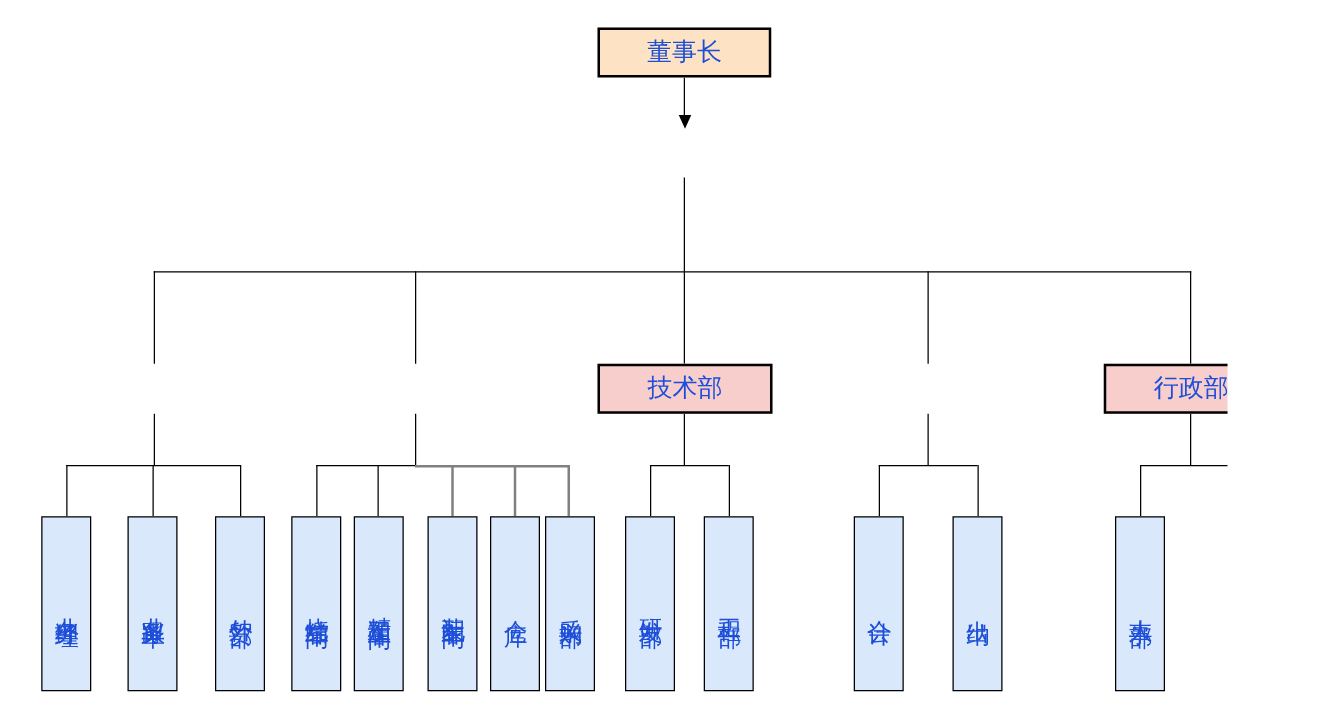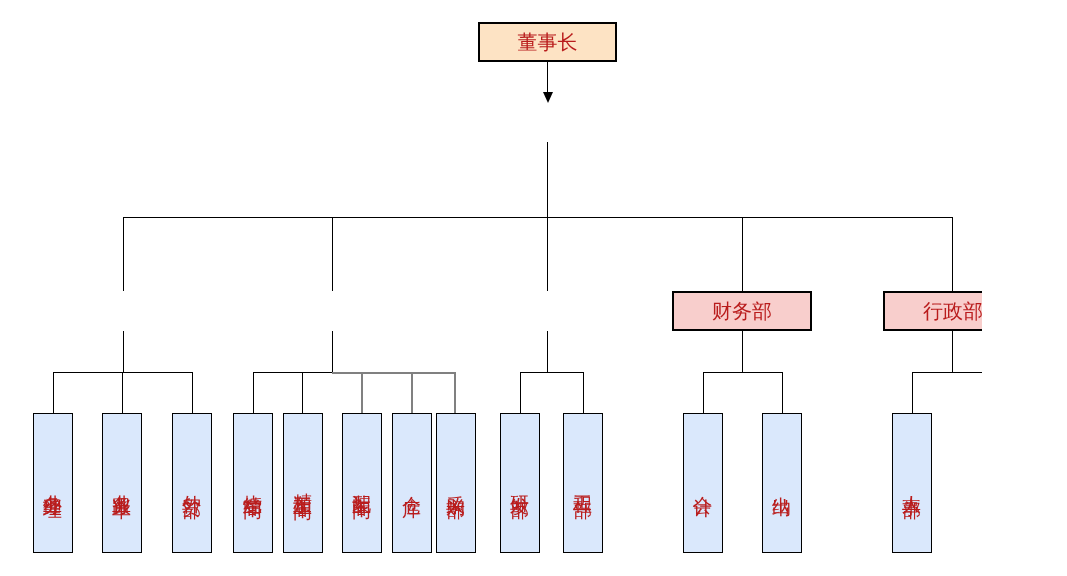--- a/index.html
+++ b/index.html
@@ -1,21 +1,21 @@
 <!DOCTYPE html>
 <html><head>
 <meta charset="utf-8">
 <style>
   html,body{margin:0;padding:0;background:#fff;}
   .canvas{
     position:relative;
     width:982px;height:576px;
     background:#ffffff;
     font-family:"Liberation Serif", serif;
-    color:#b91c1c;
+    color:#1d4ed8;
     overflow:hidden;
   }
   
   .hl{position:absolute;height:1px;background:#000000;}
   .vl{position:absolute;width:1px;background:#000000;}
   .hlg{position:absolute;height:2px;background:#808080;}
   .vlg{position:absolute;width:2px;background:#808080;}
   .arrowhead{
     position:absolute;width:0;height:0;
     border-left:5px solid transparent;
@@ -80,21 +80,21 @@
   <div class="vl" style="left:703px;top:372px;height:41px"></div>
   <div class="vl" style="left:782px;top:372px;height:41px"></div>
 
   <div class="vl" style="left:952px;top:331px;height:41px"></div>
   <div class="hl" style="left:912px;top:372px;width:90px"></div>
   <div class="vl" style="left:912px;top:372px;height:41px"></div>
   <div class="vl" style="left:1002px;top:372px;height:41px"></div>
 
   <div class="node chairman">董事长</div>
 
-  <div class="node dept" style="left:672px">财务部</div>
+  <div class="node dept" style="left:478px">技术部</div>
   <div class="node dept" style="left:883px">行政部</div>
 
   <div class="node unit" style="left:33px">业务经理</div>
   <div class="node unit" style="left:102px">业务跟单</div>
   <div class="node unit" style="left:172px">外贸部</div>
 
   <div class="node unit" style="left:233px">烧结车间</div>
   <div class="node unit" style="left:283px">精加工车间</div>
   <div class="node unit" style="left:342px">装配车间</div>
   <div class="node unit" style="left:392px">仓库</div>

